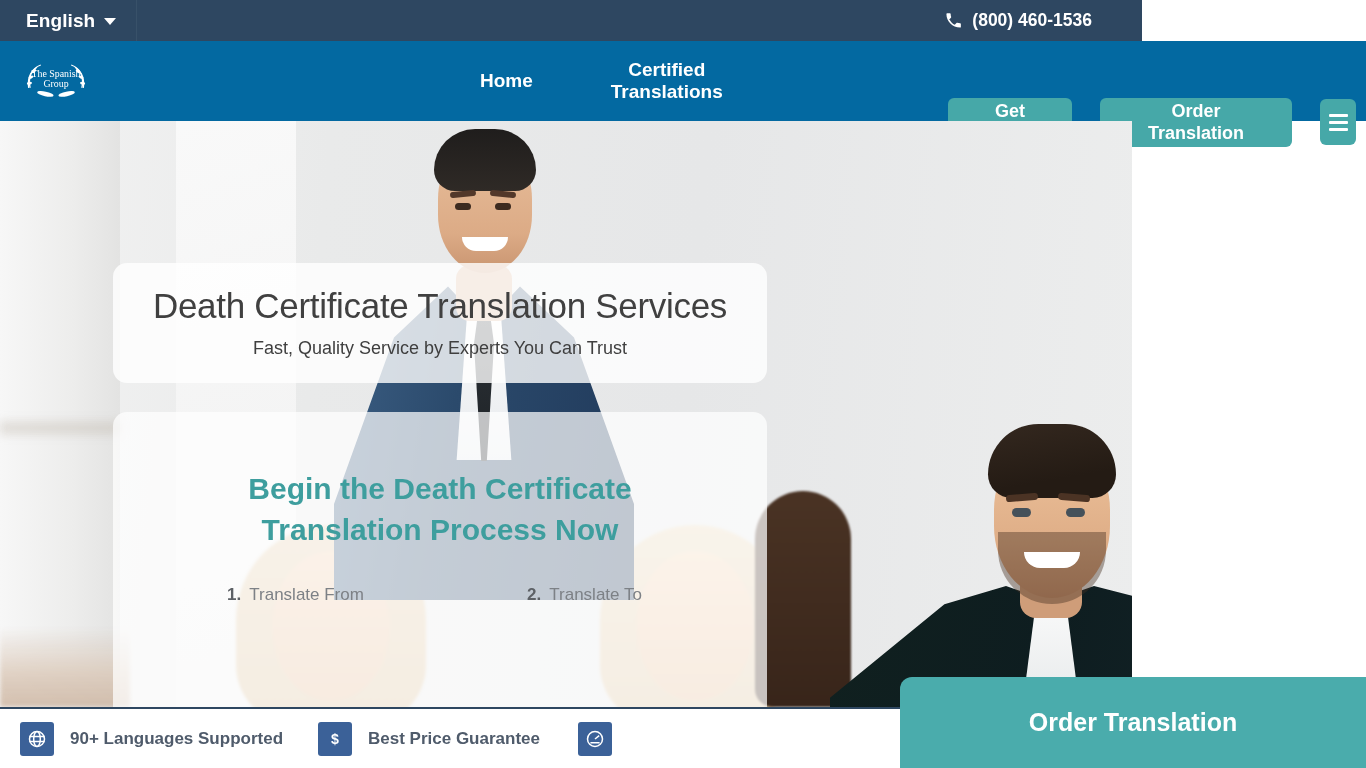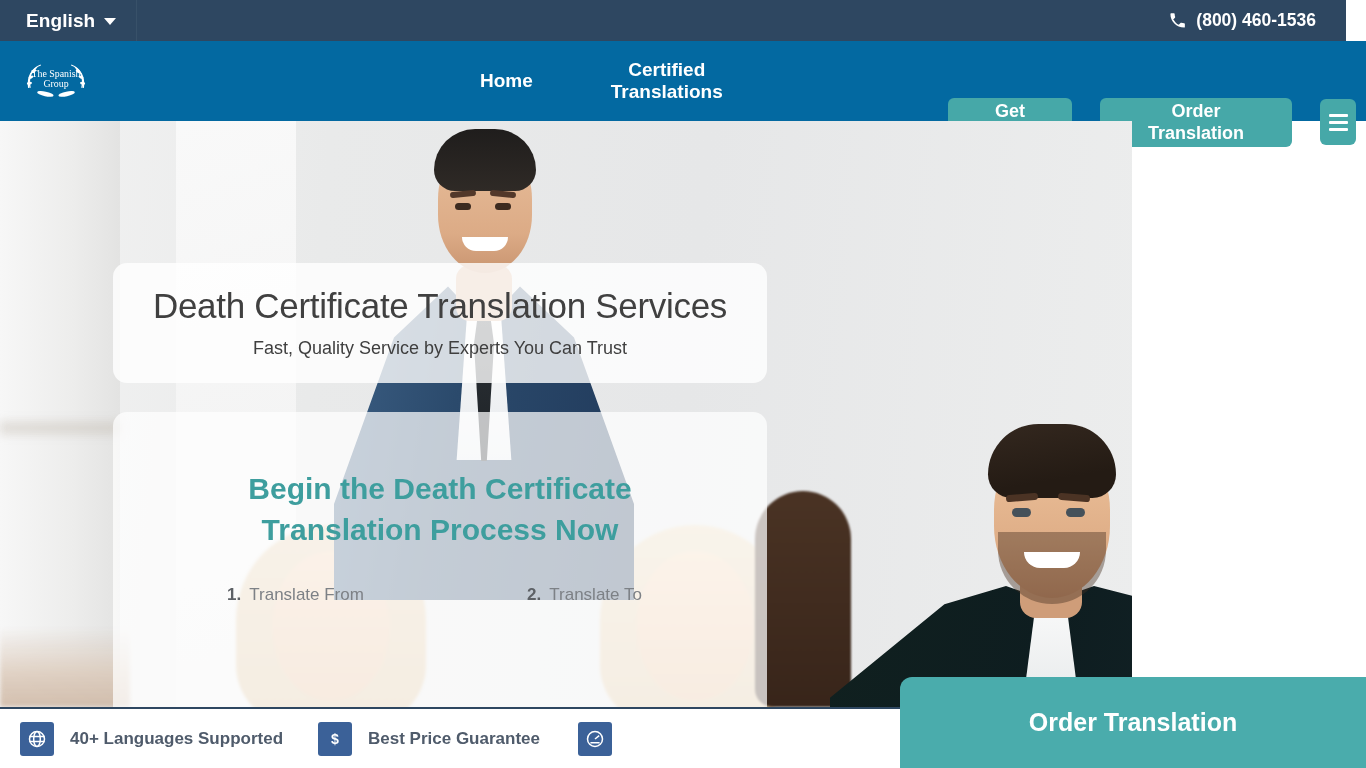--- a/index.html
+++ b/index.html
@@ -7,21 +7,21 @@
   html, body {
     width: 1366px; height: 768px;
     overflow: hidden;
     font-family: "Liberation Sans", sans-serif;
     background: #ffffff;
   }
 
   
   .topbar {
     position: absolute; left: 0; top: 0;
-    width: 1346px; height: 41px;
+    width: 1142px; height: 41px;
     background: #2e4761;
     display: flex; align-items: center;
   }
   .lang-select {
     display: flex; align-items: center; gap: 9px;
     height: 41px; padding: 0 20px 0 26px;
     border-right: 1px solid #41587097;
     cursor: pointer;
   }
   .lang-select .label {
@@ -30,21 +30,21 @@
   }
   .caret-down {
     width: 0; height: 0;
     border-left: 6px solid transparent;
     border-right: 6px solid transparent;
     border-top: 7px solid #ffffff;
     margin-top: 2px;
   }
   .topbar-right {
     margin-left: auto; display: flex; align-items: center;
-    gap: 36px; padding-right: 30px;
+    gap: 36px; padding-right: 50px;
   }
   .contact-item {
     display: flex; align-items: center; gap: 10px;
     color: #ffffff; font-size: 17.5px; font-weight: 600;
     cursor: pointer; white-space: nowrap;
   }
   .contact-item svg { display: block; }
 
   
   .navbar {
@@ -452,21 +452,21 @@
 
 <div class="featbar">
   <div class="feat f1">
     <span class="feat-icon">
       <svg width="20" height="20" viewBox="0 0 24 24" fill="none" stroke="#fff" stroke-width="1.8">
         <circle cx="12" cy="12" r="9"></circle>
         <ellipse cx="12" cy="12" rx="4" ry="9"></ellipse>
         <path d="M3 9h18M3 15h18"></path>
       </svg>
     </span>
-    <span class="feat-label">40+ Languages Supported</span>
+    <span class="feat-label">90+ Languages Supported</span>
   </div>
   <div class="feat f2">
     <span class="feat-icon">
       <svg width="20" height="20" viewBox="0 0 24 24">
           <text x="12" y="18" font-family="'Liberation Sans', sans-serif" font-size="17" font-weight="700" fill="#ffffff" text-anchor="middle">$</text>
         </svg>
     </span>
     <span class="feat-label">Best Price Guarantee</span>
   </div>
   <div class="feat f3">

